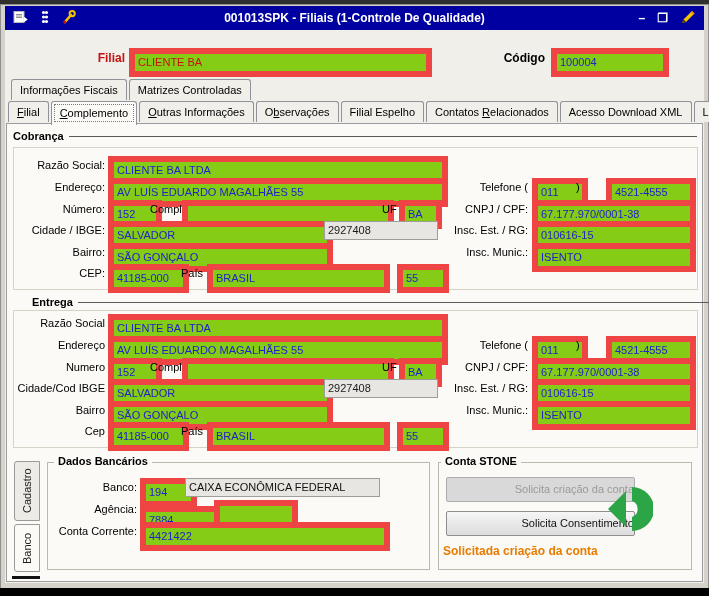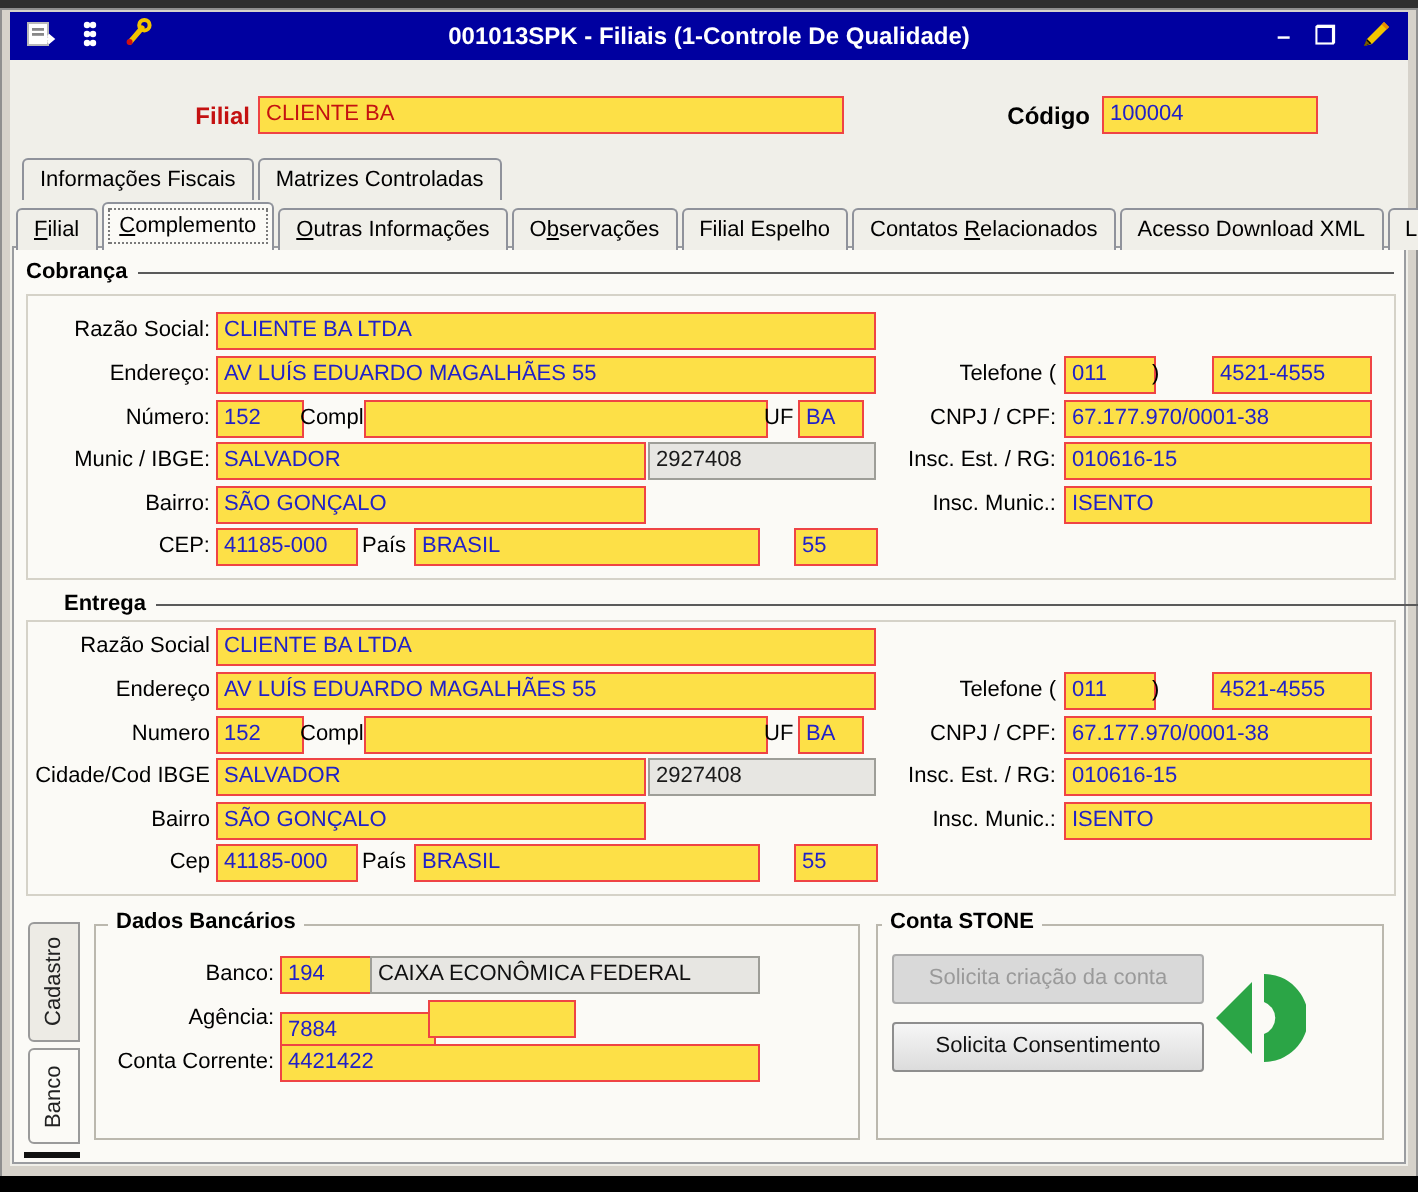--- a/index.html
+++ b/index.html
@@ -8,35 +8,35 @@
   .frame{position:absolute;left:0;top:4px;width:707px;height:583px;background:#D6D2CA;border:1px solid #8f8f8f;}
   .titlebar{position:absolute;left:5px;top:6px;width:699px;height:24px;background:#0000A0;display:flex;align-items:center;}
   .tb-icons{display:flex;align-items:center;gap:10px;padding-left:8px;}
   .tb-title{position:absolute;left:0;right:0;text-align:center;color:#fff;font-weight:bold;font-size:12px;pointer-events:none;}
   .tb-right{position:absolute;right:8px;top:0;height:24px;display:flex;align-items:center;gap:12px;}
   .tb-btn{color:#fff;font-weight:bold;font-size:12px;line-height:12px;cursor:default;}
   .content{position:absolute;left:5px;top:30px;width:699px;height:553px;background:#F0EFE9;}
   .lab{position:absolute;color:#000;text-align:right;white-space:nowrap;}
   .lab.b{font-weight:bold;}
   .lab.red{color:#C41111;font-weight:bold;font-size:12px;}
-  .fld{position:absolute;height:17px;line-height:17px;border:1px solid #ef4444;background:#fde047;color:#2121C8;padding:0 3px;white-space:nowrap;overflow:hidden;}
+  .fld{position:absolute;height:17px;line-height:17px;border:6px solid #ef4444;background:#84cc16;color:#2121C8;padding:0 3px;white-space:nowrap;overflow:hidden;}
   .fld.red{color:#C41111;}
   .fld.ro{background:#E7E6E2;border:1px solid #9E9E98;color:#1a1a1a;}
-  .tabs{position:absolute;display:flex;align-items:flex-end;}
+  .tabs{position:absolute;display:flex;align-items:flex-start;}
   .tab{border:1px solid #8F929B;border-bottom:none;background:#F0EFE9;height:20px;line-height:20px;padding:0 8px;border-radius:3px 3px 0 0;margin-right:2px;white-space:nowrap;color:#000;}
   .tab.sel{background:#FBFAF6;height:23px;line-height:23px;position:relative;z-index:4;outline:1px dotted #7a7a7a;outline-offset:-4px;}
   .mainpanel{position:absolute;left:6px;top:123px;width:695px;height:457px;background:#FBFAF6;border:1px solid #9A9C A0;border:1px solid #9a9ca0;}
   .sec-title{position:absolute;display:flex;align-items:center;font-weight:bold;color:#000;}
   .sec-title .rule{flex:1;border-top:1px solid #5a5a5a;margin-left:5px;}
   .sec-panel{position:absolute;border:1px solid #D5D2C8;background:#FBFAF6;}
   .gbox{position:absolute;border:1px solid #BBB8AE;}
   .gbox-title{position:absolute;top:-8px;left:6px;background:#FBFAF6;padding:0 4px;font-weight:bold;white-space:nowrap;}
   .vtab{position:absolute;left:14px;width:24px;border:1px solid #9a9a9a;background:#EDEBE5;writing-mode:vertical-rl;transform:rotate(180deg);display:flex;align-items:center;justify-content:center;color:#222;border-radius:0 3px 3px 0;}
   .vtab.sel{background:#FBFAF6;}
-  .btn{position:absolute;border:1px solid #8E8E8E;background:linear-gradient(#F6F6F6,#DCDCDC);border-radius:2px;text-align:center;height:23px;line-height:22px;color:#111;}
+  .btn{position:absolute;border:1px solid #8E8E8E;background:linear-gradient(#F6F6F6,#DCDCDC);border-radius:2px;text-align:right;height:23px;line-height:22px;color:#111;padding-left:33px;}
   .btn.disabled{color:#9a9a9a;background:#D9D9D9;border-color:#ACACAC;}
   .status-orange{position:absolute;color:#E87C00;font-weight:bold;font-size:12px;white-space:nowrap;}
   .botbar{position:absolute;left:0;top:588px;width:709px;height:8px;background:#000;}
   u{text-decoration:underline;}
 </style>
 </head>
 <body>
 
 <div class="screen">
   <div class="frame"></div>
@@ -114,21 +114,21 @@
   <div class="lab" style="left:25px;top:181px;width:80px;">Endereço:</div>
   <div class="fld" style="left:108px;top:178px;width:322px;">AV LUÍS EDUARDO MAGALHÃES 55</div>
 
   <div class="lab" style="left:25px;top:203px;width:80px;">Número:</div>
   <div class="fld" style="left:108px;top:200px;width:36px;">152</div>
   <div class="lab" style="left:150px;top:203px;width:30px;text-align:left;">Compl.</div>
   <div class="fld" style="left:182px;top:200px;width:194px;"></div>
   <div class="lab" style="left:382px;top:203px;width:14px;text-align:left;">UF</div>
   <div class="fld" style="left:399px;top:200px;width:25px;">BA</div>
 
-  <div class="lab" style="left:25px;top:224px;width:80px;">Munic / IBGE:</div>
+  <div class="lab" style="left:25px;top:224px;width:80px;">Cidade / IBGE:</div>
   <div class="fld" style="left:108px;top:221px;width:207px;">SALVADOR</div>
   <div class="fld ro" style="left:324px;top:221px;width:106px;">2927408</div>
 
   <div class="lab" style="left:25px;top:246px;width:80px;">Bairro:</div>
   <div class="fld" style="left:108px;top:243px;width:207px;">SÃO GONÇALO</div>
 
   <div class="lab" style="left:25px;top:267px;width:80px;">CEP:</div>
   <div class="fld" style="left:108px;top:264px;width:63px;">41185-000</div>
   <div class="lab" style="left:181px;top:267px;width:22px;text-align:left;">País</div>
   <div class="fld" style="left:207px;top:264px;width:165px;">BRASIL</div>
@@ -210,20 +210,21 @@
   <div class="fld" style="left:214px;top:500px;width:66px;"></div>
 
   <div class="lab" style="left:40px;top:525px;width:97px;">Conta Corrente:</div>
   <div class="fld" style="left:140px;top:522px;width:232px;">4421422</div>
 
   <div class="gbox" style="left:438px;top:462px;width:252px;height:106px;">
     <span class="gbox-title" style="left:2px;">Conta STONE</span>
   </div>
   <div class="btn disabled" style="left:446px;top:477px;width:154px;">Solicita criação da conta</div>
   <div class="btn" style="left:446px;top:511px;width:154px;">Solicita Consentimento</div>
+  <div class="status-orange" style="left:443px;top:544px;">Solicitada criação da conta</div>
 
   <span style="position:absolute;left:607px;top:480px;">
     <svg width="46" height="58" viewBox="0 0 46 58">
       <polygon points="1,29 19,11 19,47" fill="#2BA546"></polygon>
       <path d="M25,7 A21,21 0 0 1 25,51 L25,37 A8.5,8.5 0 0 0 25,21 Z" fill="#2BA546"></path>
     </svg>
   </span>
 
   <div class="botbar"></div>
 </div>

